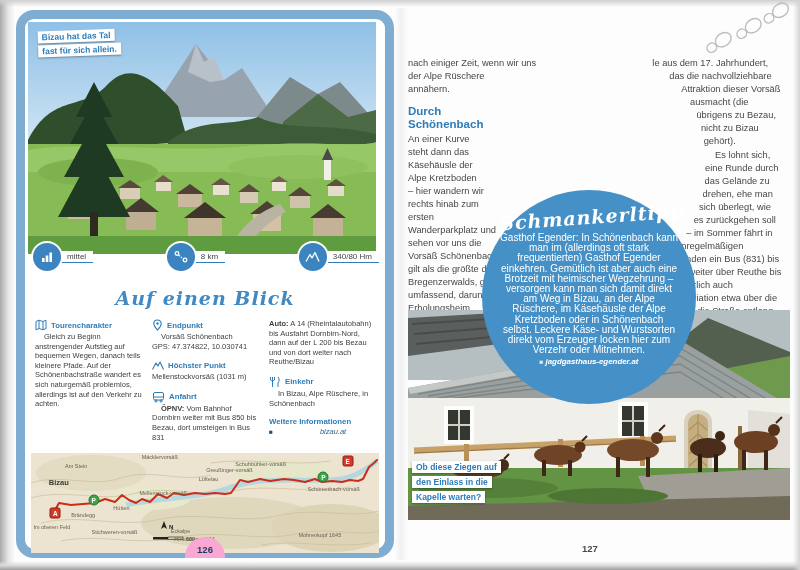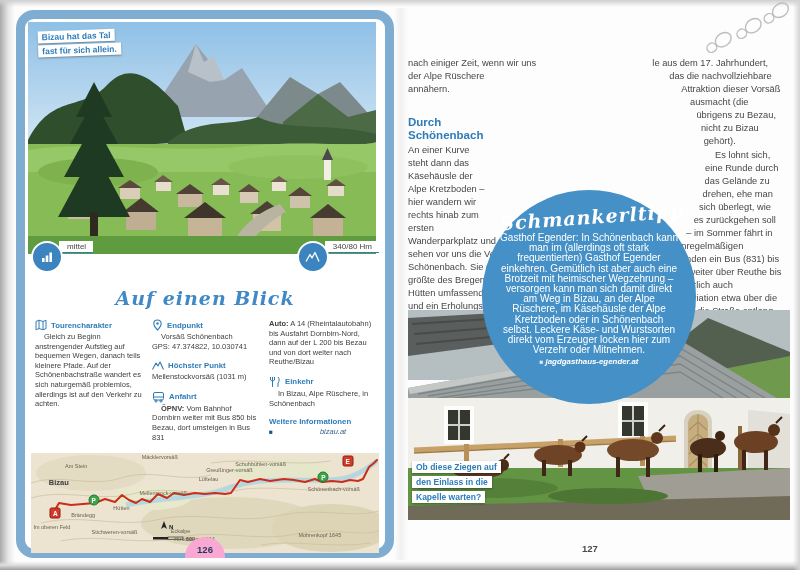--- a/index.html
+++ b/index.html
@@ -29,21 +29,21 @@
 
   .hero{position:absolute;left:3px;top:3px;width:348px;height:232px;overflow:hidden;}
   .hero svg{display:block;}
   .chip{display:inline-block;background:#fff;color:#2e7cb8;font-size:8.5px;font-weight:bold;
     padding:1px 4px;box-shadow:0 1px 2px rgba(0,0,0,.35);line-height:10px;white-space:nowrap;}
   .hero-cap{position:absolute;left:10px;top:8px;transform:rotate(-2deg);}
   .hero-cap .chip{display:block;margin-bottom:2px;width:max-content;}
 
   
   .stats{position:absolute;left:6px;top:222px;width:348px;display:flex;justify-content:space-between;}
-  .stat{display:flex;align-items:flex-start;}
+  .stat{display:flex;align-items:center;}
   .stat-ic{width:28px;height:28px;border-radius:50%;background:#3b84bf;border:2px solid #fff;
     display:flex;align-items:center;justify-content:center;flex:0 0 auto;z-index:2;}
   .stat-lbl{background:#fff;border-bottom:1.5px solid #2e7cb8;color:#444;font-size:8px;
     padding:1px 7px 1px 8px;margin-left:-4px;white-space:nowrap;}
 
   .blick-title{position:absolute;left:0;top:268px;width:100%;text-align:center;
     font-family:"DejaVu Serif", serif;font-style:italic;font-weight:bold;
     color:#4189c4;font-size:19px;letter-spacing:1px;}
 
   .cols{position:absolute;left:10px;top:300px;width:342px;display:flex;gap:9px;}
@@ -73,21 +73,21 @@
     background:#f9a8d4;border-radius:20px 20px 0 0;text-align:center;
     font-size:9.5px;font-weight:bold;color:#1d3a57;line-height:26px;}
 
   
   .rpage{position:absolute;left:400px;top:0;width:400px;height:570px;}
   .rcol{position:absolute;top:57px;font-size:9.3px;line-height:13px;color:#474747;text-align:left;}
   .rcolL{left:8px;width:181px;}
   .rcolR{left:200px;width:183px;}
   .rcol p{margin:0;}
   .rcol p + p{margin-top:1px;}
-  .rhead{color:#2e7cb8;font-size:11.5px;font-weight:bold;margin:20px 0 2px 0;}
+  .rhead{color:#2e7cb8;font-size:11.5px;font-weight:bold;margin:9px 0 2px 0;}
   .wrapR{float:right;width:105px;height:215px;margin-top:128px;
     shape-outside:circle(112px at 112px 108px);}
   .wrapL{float:left;width:105px;height:215px;margin-top:128px;
     shape-outside:circle(112px at -7px 108px);}
   .pind{text-indent:10px;}
 
   .tipcircle{position:absolute;left:82px;top:190px;width:214px;height:214px;border-radius:50%;
     background:#4590c6;z-index:5;color:#fff;text-align:center;box-sizing:border-box;padding:14px 18px 0 18px;}
   .tip-title{font-family:"DejaVu Serif", serif;font-style:italic;font-weight:bold;
     font-size:19px;letter-spacing:1px;margin:2px 0 5px 0;transform:rotate(-4deg);}
@@ -211,20 +211,32 @@
                 <rect x="2" y="8" width="2.6" height="4"></rect>
                 <rect x="5.7" y="5.5" width="2.6" height="6.5"></rect>
                 <rect x="9.4" y="2.5" width="2.6" height="9.5"></rect>
               </g>
             </svg>
         </span>
         <span class="stat-lbl">mittel</span>
       </div>
       <div class="stat">
         <span class="stat-ic">
+          <svg width="14" height="14" viewBox="0 0 14 14">
+              <g fill="none" stroke="#fff" stroke-width="1.3">
+                <circle cx="3" cy="3.5" r="1.8"></circle>
+                <circle cx="11" cy="10" r="1.8"></circle>
+                <path d="M4.5,5 C7,7 7.5,7.5 9.3,9" stroke-dasharray="1.6 1.4"></path>
+              </g>
+            </svg>
+        </span>
+        <span class="stat-lbl">8 km</span>
+      </div>
+      <div class="stat">
+        <span class="stat-ic">
           <svg width="15" height="14" viewBox="0 0 15 14">
               <polyline points="1,11.5 5,4.5 7,8 10,2.5 14,11.5" fill="none" stroke="#fff" stroke-width="1.3" stroke-linejoin="round"></polyline>
               <polyline points="4,6.2 5,5.2 6,6.6" fill="none" stroke="#fff" stroke-width="0.9"></polyline>
             </svg>
         </span>
         <span class="stat-lbl">340/80 Hm</span>
       </div>
     </div>
 
     <div class="blick-title">Auf einen Blick</div>

